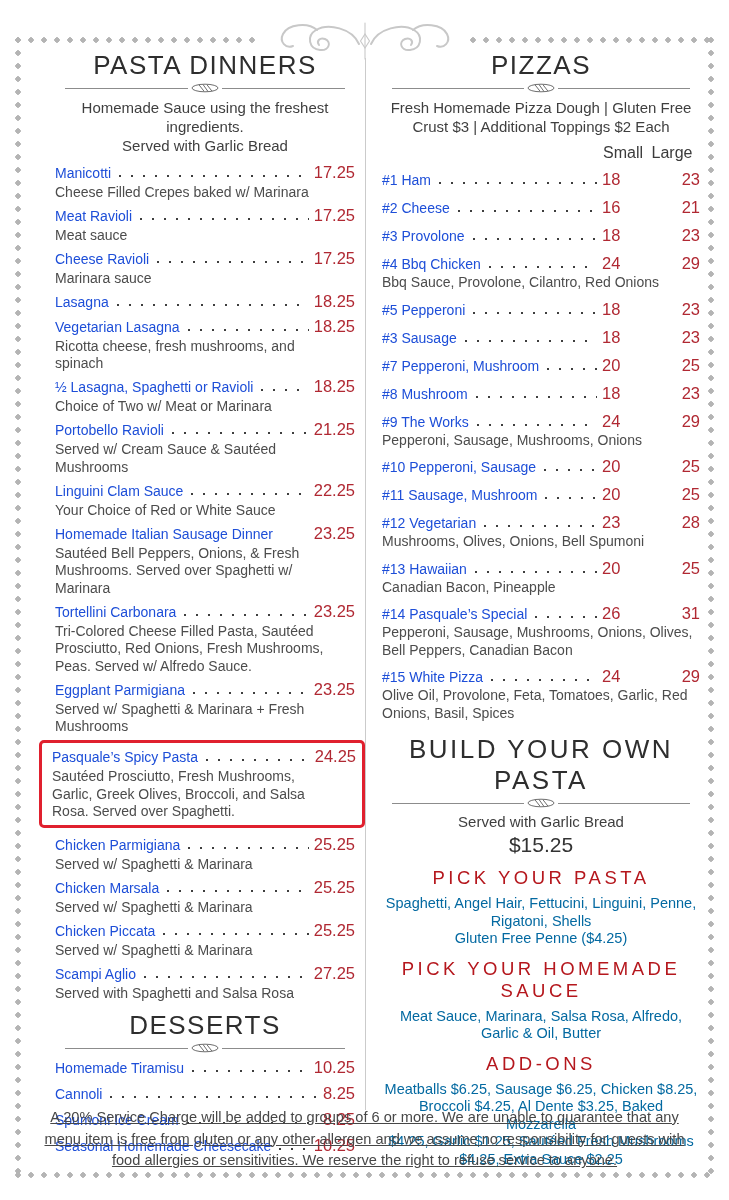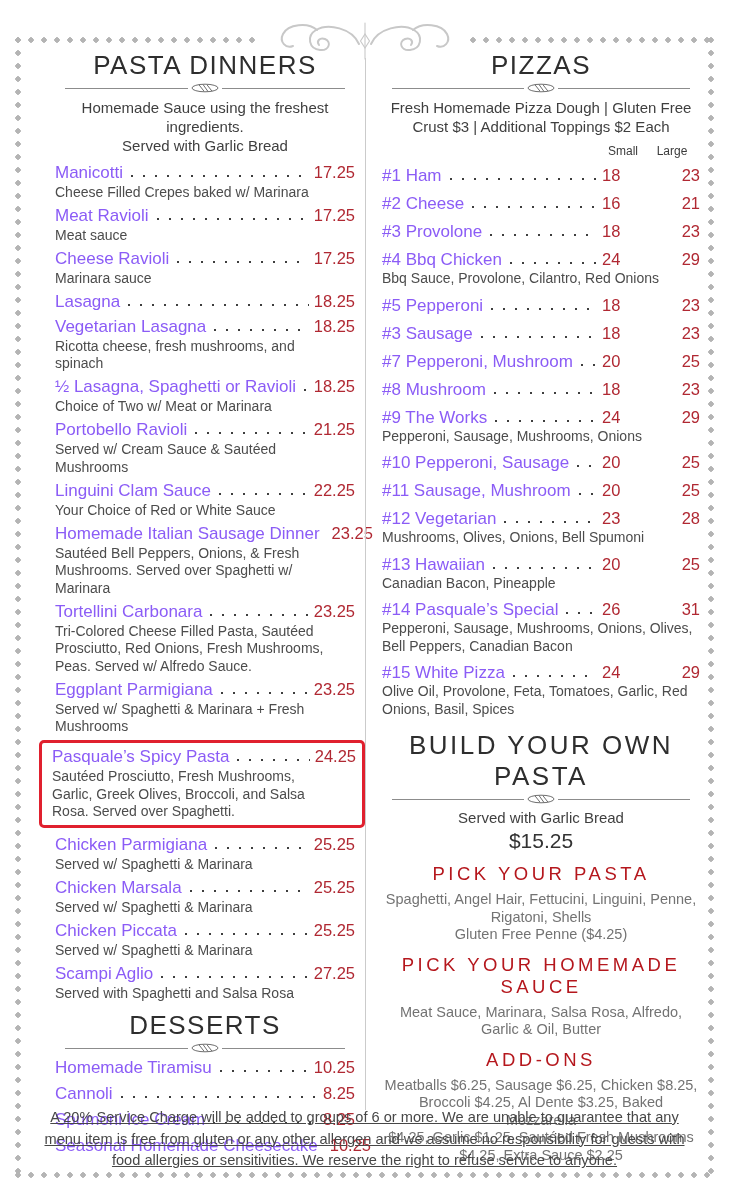--- a/index.html
+++ b/index.html
@@ -31,48 +31,48 @@
   .sec-title{font-size:26px;letter-spacing:1.5px;font-weight:400;color:#2e2e2e;
     text-align:center;margin:0 0 2px 0;}
   .byop-title{font-size:26px;letter-spacing:2.5px;}
   .rule{display:flex;align-items:center;margin:0 10px 5px 10px;}
   .rule::before,.rule::after{content:"";flex:1;border-top:1px solid #8c8c8c;}
   .rule svg{margin:0 2px;}
   .subtitle{font-size:15px;line-height:1.27;text-align:center;color:#3f3f3f;
     white-space:pre-line;margin-bottom:8px;}
   
   .row{display:flex;align-items:baseline;}
-  .iname{font-size:17px;line-height:20px;color:#8b5cf6;white-space:nowrap;}
+  .iname{font-size:14px;line-height:20px;color:#1d4ed8;white-space:nowrap;}
   .leader{flex:1;height:9px;margin:0 5px 2px 7px;align-self:flex-end;
     background-image:radial-gradient(circle at 2px 4px,#3e3e3e 1.3px,transparent 1.55px);
     background-size:12px 9px;background-repeat:repeat-x;}
   .no-dots .leader{background-image:none;}
   .price{font-size:16.5px;color:#b02832;white-space:nowrap;}
   .desc{font-size:14px;line-height:17.5px;color:#4c4c4c;max-width:272px;margin-top:1px;}
   .p-item{margin-bottom:4.5px;}
   .p-item.highlighted{border:3.5px solid #e0202e;border-radius:5px;
     padding:4px 6px 4px 10px;margin:2px -10px 7px -16px;}
   
-  .sizes-row{display:flex;font-size:12px;color:#3b3b3b;margin:2px 0 8px 0;}
+  .sizes-row{display:flex;font-size:16px;color:#3b3b3b;margin:2px 0 8px 0;}
   .sizes-row .spacer{flex:1;}
   .psm{flex:0 0 42px;width:42px;text-align:left;}
   .plg{flex:0 0 56px;width:56px;text-align:right;}
   .sizes-row .psm,.sizes-row .plg{text-align:center;}
   .pz-item{margin-bottom:8px;}
   .pz-item .desc{max-width:318px;margin-top:0;}
   
   .desserts{margin-top:8px;}
   .ds-item{margin-bottom:6px;}
   
   .byop{margin-top:12px;}
   .byop-sub{font-size:15px;text-align:center;color:#3f3f3f;margin-top:2px;}
   .byop-price{font-size:21px;text-align:center;color:#333;margin:3px 0 4px 0;}
   .red-heading{font-size:18.5px;letter-spacing:3.5px;color:#b5171d;text-align:center;
     margin:10px 0 6px 0;font-weight:400;}
-  .byop-text{font-size:14.5px;line-height:17.5px;text-align:center;color:#737373;
+  .byop-text{font-size:14.5px;line-height:17.5px;text-align:center;color:#0369a1;
     white-space:pre-line;}
   
   .footer{position:absolute;left:38px;right:38px;top:1107px;text-align:center;
     font-size:14.6px;line-height:1.48;color:#474747;white-space:pre-line;text-decoration:underline;}
 </style>
 </head>
 <body>
 
 <div class="dots-h dots-top"></div>
 <div class="dots-h dots-bottom"></div>

